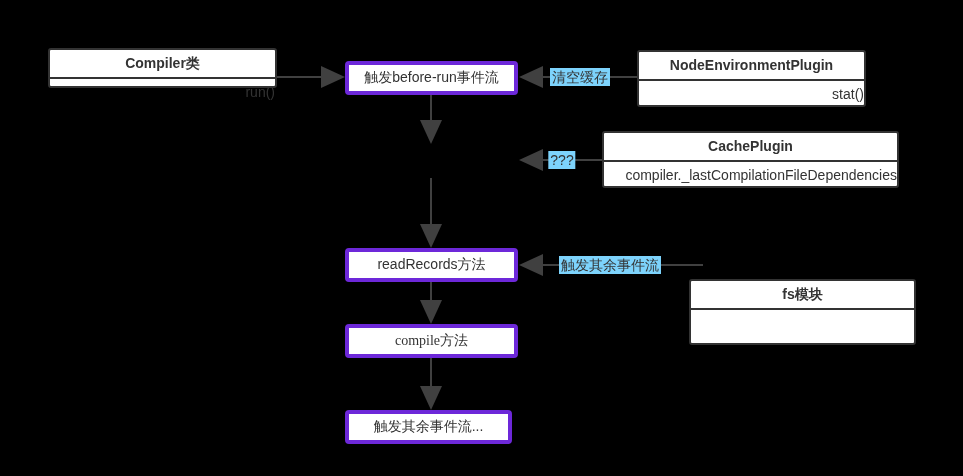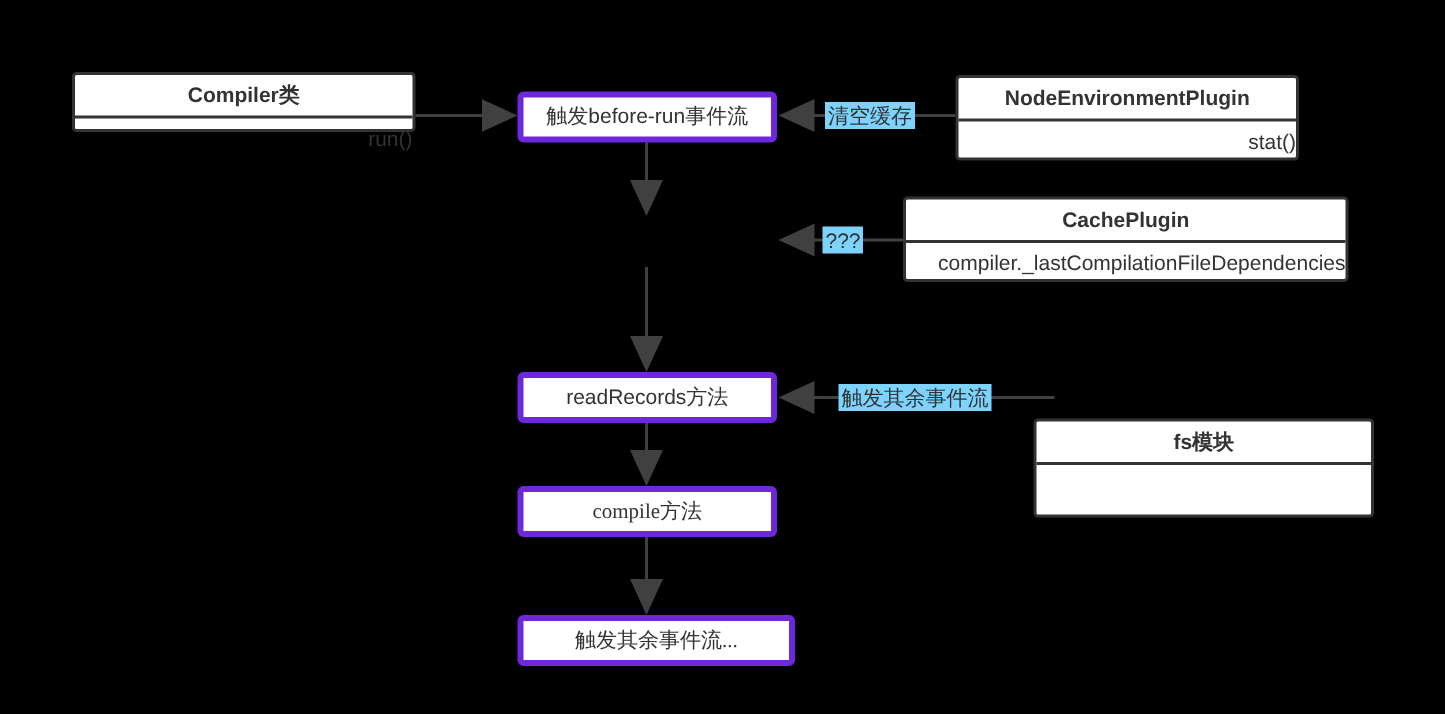--- a/index.html
+++ b/index.html
@@ -122,21 +122,21 @@
     <div class="class-header">fs模块</div>
   </div>
 
   <div class="flow-box" style="left:345px; top:61px; width:173px; height:34px;">触发before-run事件流</div>
 
 
   <div class="flow-box" style="left:345px; top:248px; width:173px; height:34px;">readRecords方法</div>
 
   <div class="flow-box" style="left:345px; top:324px; width:173px; height:34px;font-family:Liberation Serif, serif;">compile方法</div>
 
-  <div class="flow-box" style="left:345px; top:410px; width:185px; height:34px;font-family:Liberation Serif, serif;">触发其余事件流...</div>
+  <div class="flow-box" style="left:345px; top:410px; width:167px; height:34px;">触发其余事件流...</div>
 
   <div class="edge-label" style="left:580px; top:77px;">清空缓存</div>
 
   <div class="edge-label" style="left:562px; top:160px;">???</div>
 
   <div class="edge-label" style="left:610px; top:265px;">触发其余事件流</div>
 
 </div>
 
 </body></html>

